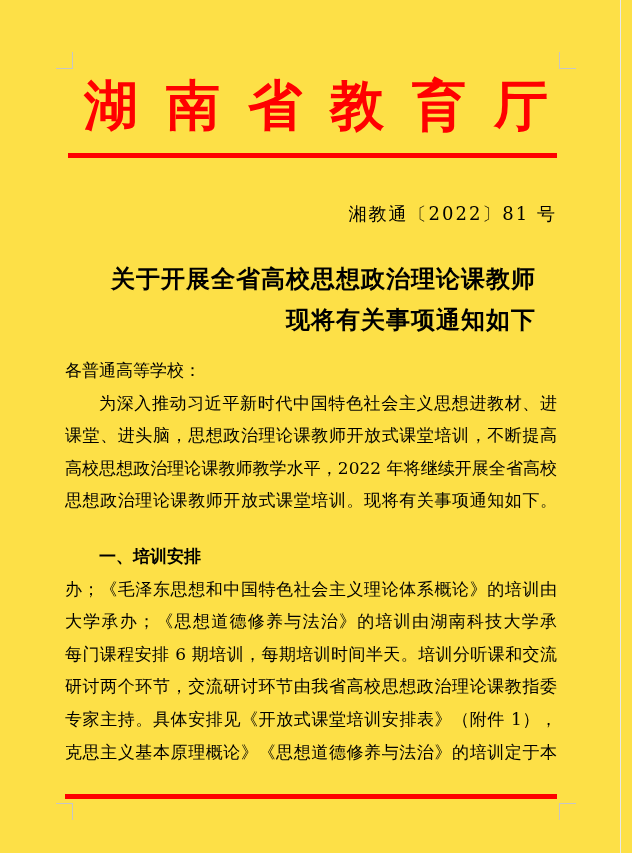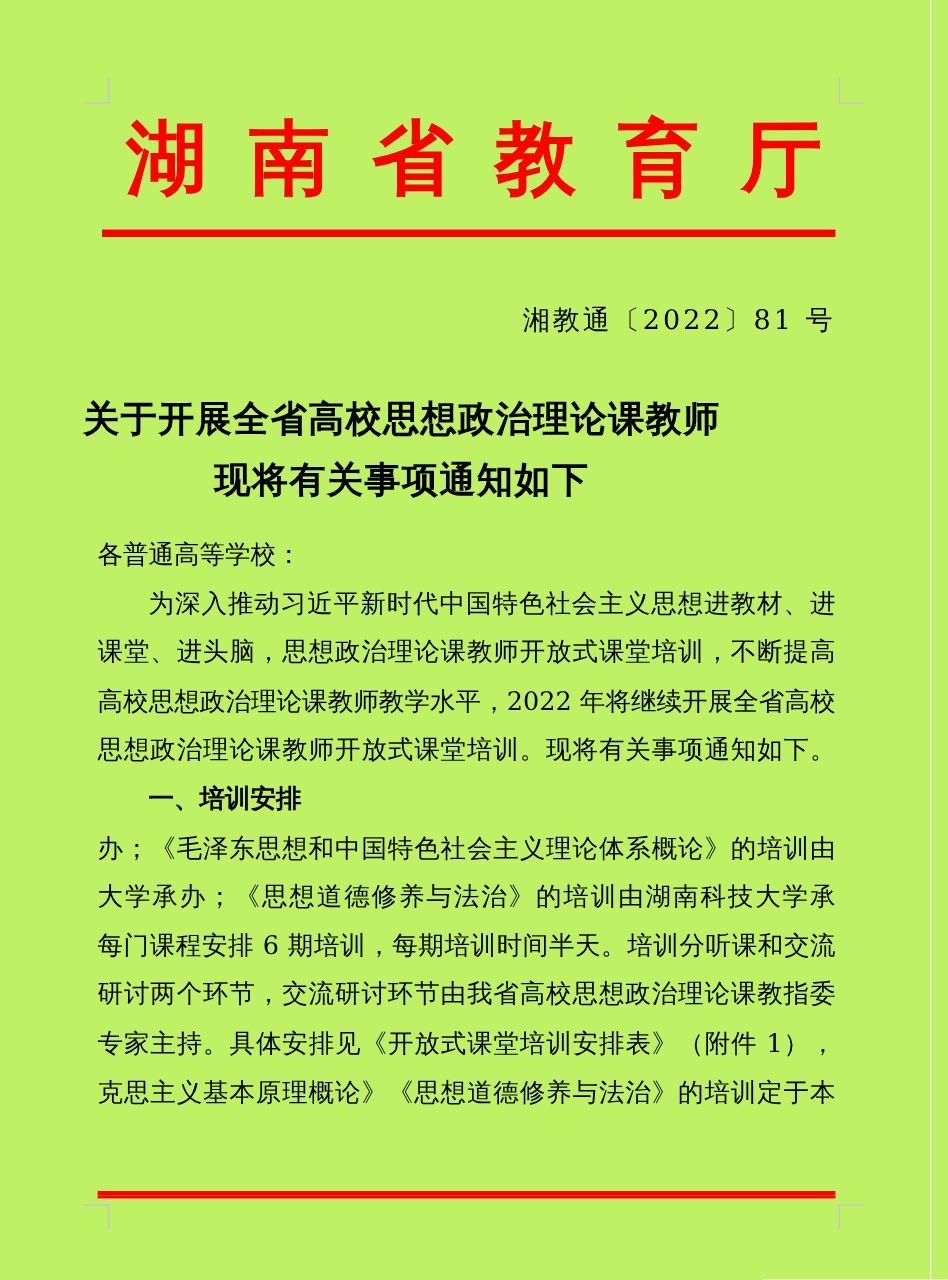--- a/index.html
+++ b/index.html
@@ -1,21 +1,21 @@
 <!DOCTYPE html>
 <html style="--accent: #ff0000;"><head>
 <meta charset="utf-8">
 <style>
   * { margin: 0; padding: 0; box-sizing: border-box; }
   html, body { background: #ffffff; }
   .page {
     position: relative;
     width: 632px;
     height: 853px;
-    background: #bef264;
+    background: #fde047;
     color: #000000;
     font-family: "DejaVu Serif", "Liberation Serif", serif;
     overflow: hidden;
   }
   
   .page-edge {
     position: absolute;
     left: 620px; top: 0;
     width: 1px; height: 853px;
     background: #e9e9e9;
@@ -51,21 +51,21 @@
     position: absolute;
     right: 75px; top: 202px;
     font-size: 18px;
     letter-spacing: 2px;
     line-height: 24px;
     white-space: nowrap;
   }
   .notice-title {
     position: absolute;
     left: 0; top: 258px; width: 536px;
-    text-align: center;
+    text-align: right;
     font-size: 24px;
     font-weight: bold;
     letter-spacing: 1px;
     line-height: 41px;
   }
   .body-text {
     position: absolute;
     left: 65px; top: 354px;
     width: 492px; height: 445px;
     overflow: hidden;
@@ -73,21 +73,21 @@
   }
   .line {
     height: 32.6px;
     line-height: 32.6px;
     text-align: justify;
     text-align-last: justify;
     overflow: hidden;
   }
   .line.short { text-align: center; text-align-last: left; }
   .line.indent { padding-left: 34px; }
-  .line.bold { font-weight: bold; }
+  .line.bold { font-weight: bold; margin-top: 23px; }
   .bottom-red-line {
     position: absolute;
     left: 65px; top: 794px;
     width: 492px; height: 1px;
     background: #ffffff;
     border-top: 3px solid var(--accent, #ff0000);
     border-bottom: 2px solid var(--accent, #ff0000);
   }
 </style>
 </head>

